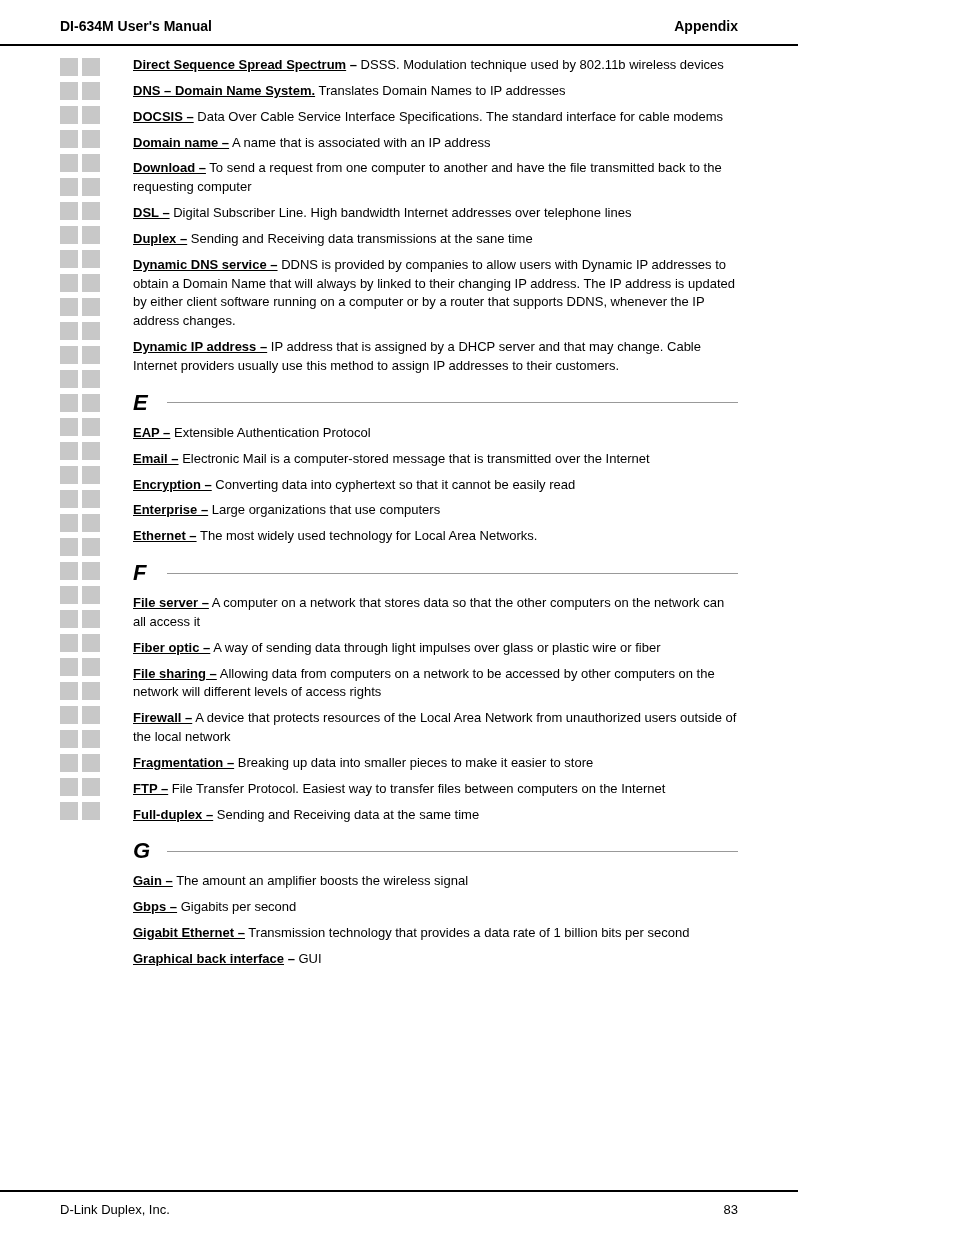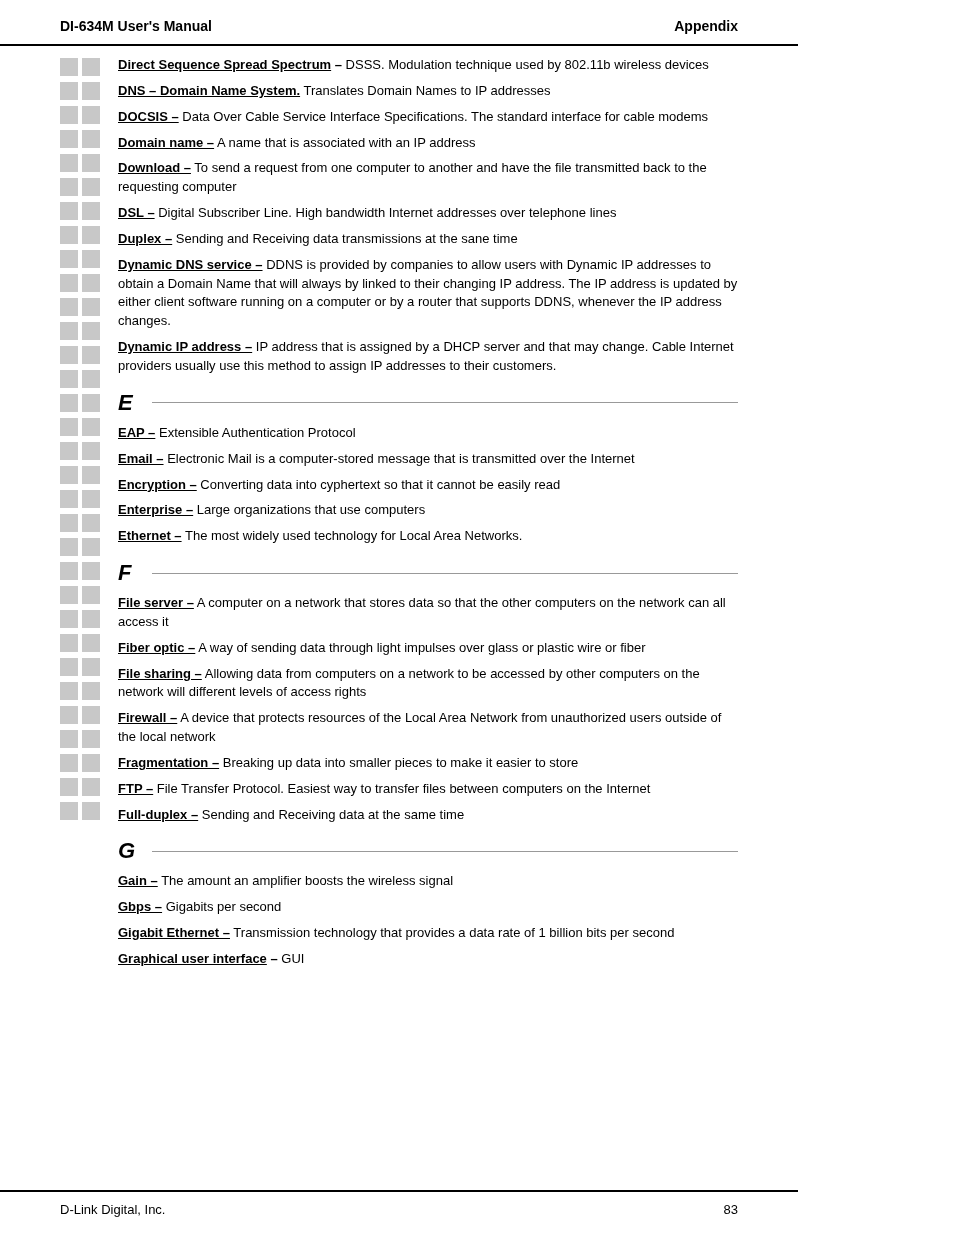--- a/index.html
+++ b/index.html
@@ -52,21 +52,21 @@
       font-size: 13px;
     }
     
     .content {
       padding: 10px 60px 10px 60px;
       flex: 1;
     }
     
     .content-with-sidebar {
       display: flex;
-      gap: 0;
+      gap: 15px;
     }
     .sidebar-blocks {
       display: flex;
       flex-direction: column;
       gap: 0;
       margin-right: 18px;
       padding-top: 2px;
     }
     .block-pair {
       display: flex;
@@ -287,22 +287,22 @@
           <div class="term-entry"><span class="term-name">Fragmentation –</span><span class="term-dash"></span><span> Breaking up data into smaller pieces to make it easier to store</span></div>
           <div class="term-entry"><span class="term-name">FTP –</span><span class="term-dash"></span><span> File Transfer Protocol.  Easiest way to transfer files between computers on the Internet</span></div>
           <div class="term-entry"><span class="term-name">Full-duplex –</span><span class="term-dash"></span><span> Sending and Receiving data at the same time</span></div>
           <div class="section-header">
             <span class="section-letter">G</span>
             <div class="section-line"></div>
           </div>
           <div class="term-entry"><span class="term-name">Gain –</span><span class="term-dash"></span><span> The amount an amplifier boosts the wireless signal</span></div>
           <div class="term-entry"><span class="term-name">Gbps –</span><span class="term-dash"></span><span> Gigabits per second</span></div>
           <div class="term-entry"><span class="term-name">Gigabit Ethernet –</span><span class="term-dash"></span><span> Transmission technology that provides a data rate of 1 billion bits per second</span></div>
-          <div class="term-entry"><span class="term-name">Graphical user interface</span><span class="term-dash"> –</span><span> GUI</span></div>
+          <div class="term-entry"><span class="term-name">Graphical back interface</span><span class="term-dash"> –</span><span> GUI</span></div>
         </div>
     </div>
   </div>
 
   <div class="footer">
-    <span class="footer-left">D-Link Digital, Inc.</span>
+    <span class="footer-left">D-Link Duplex, Inc.</span>
     <span class="footer-right">83</span>
   </div>
 </div>
 
 </body></html>

